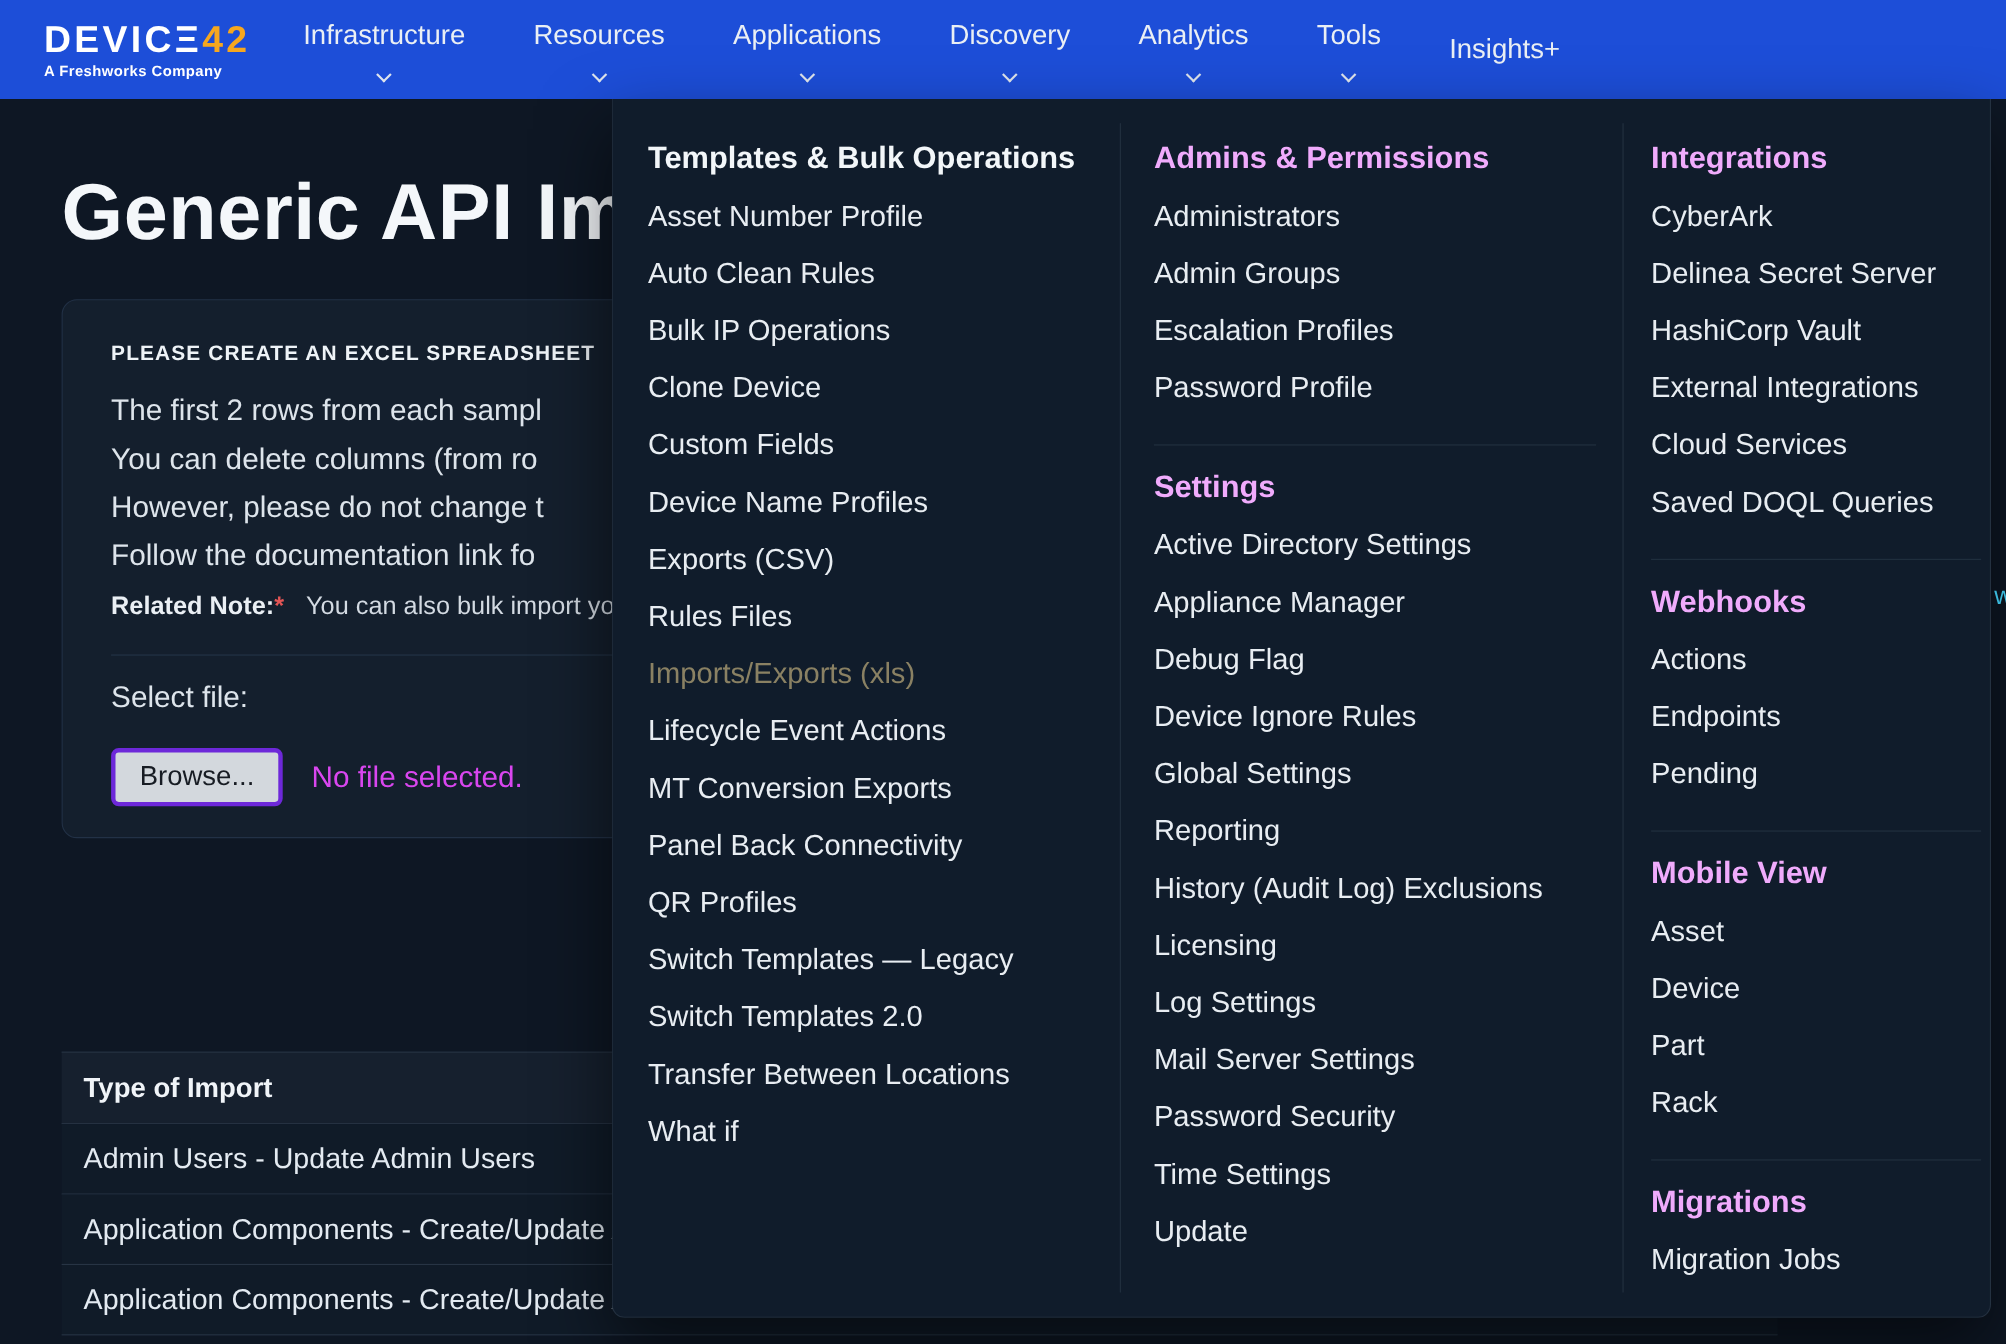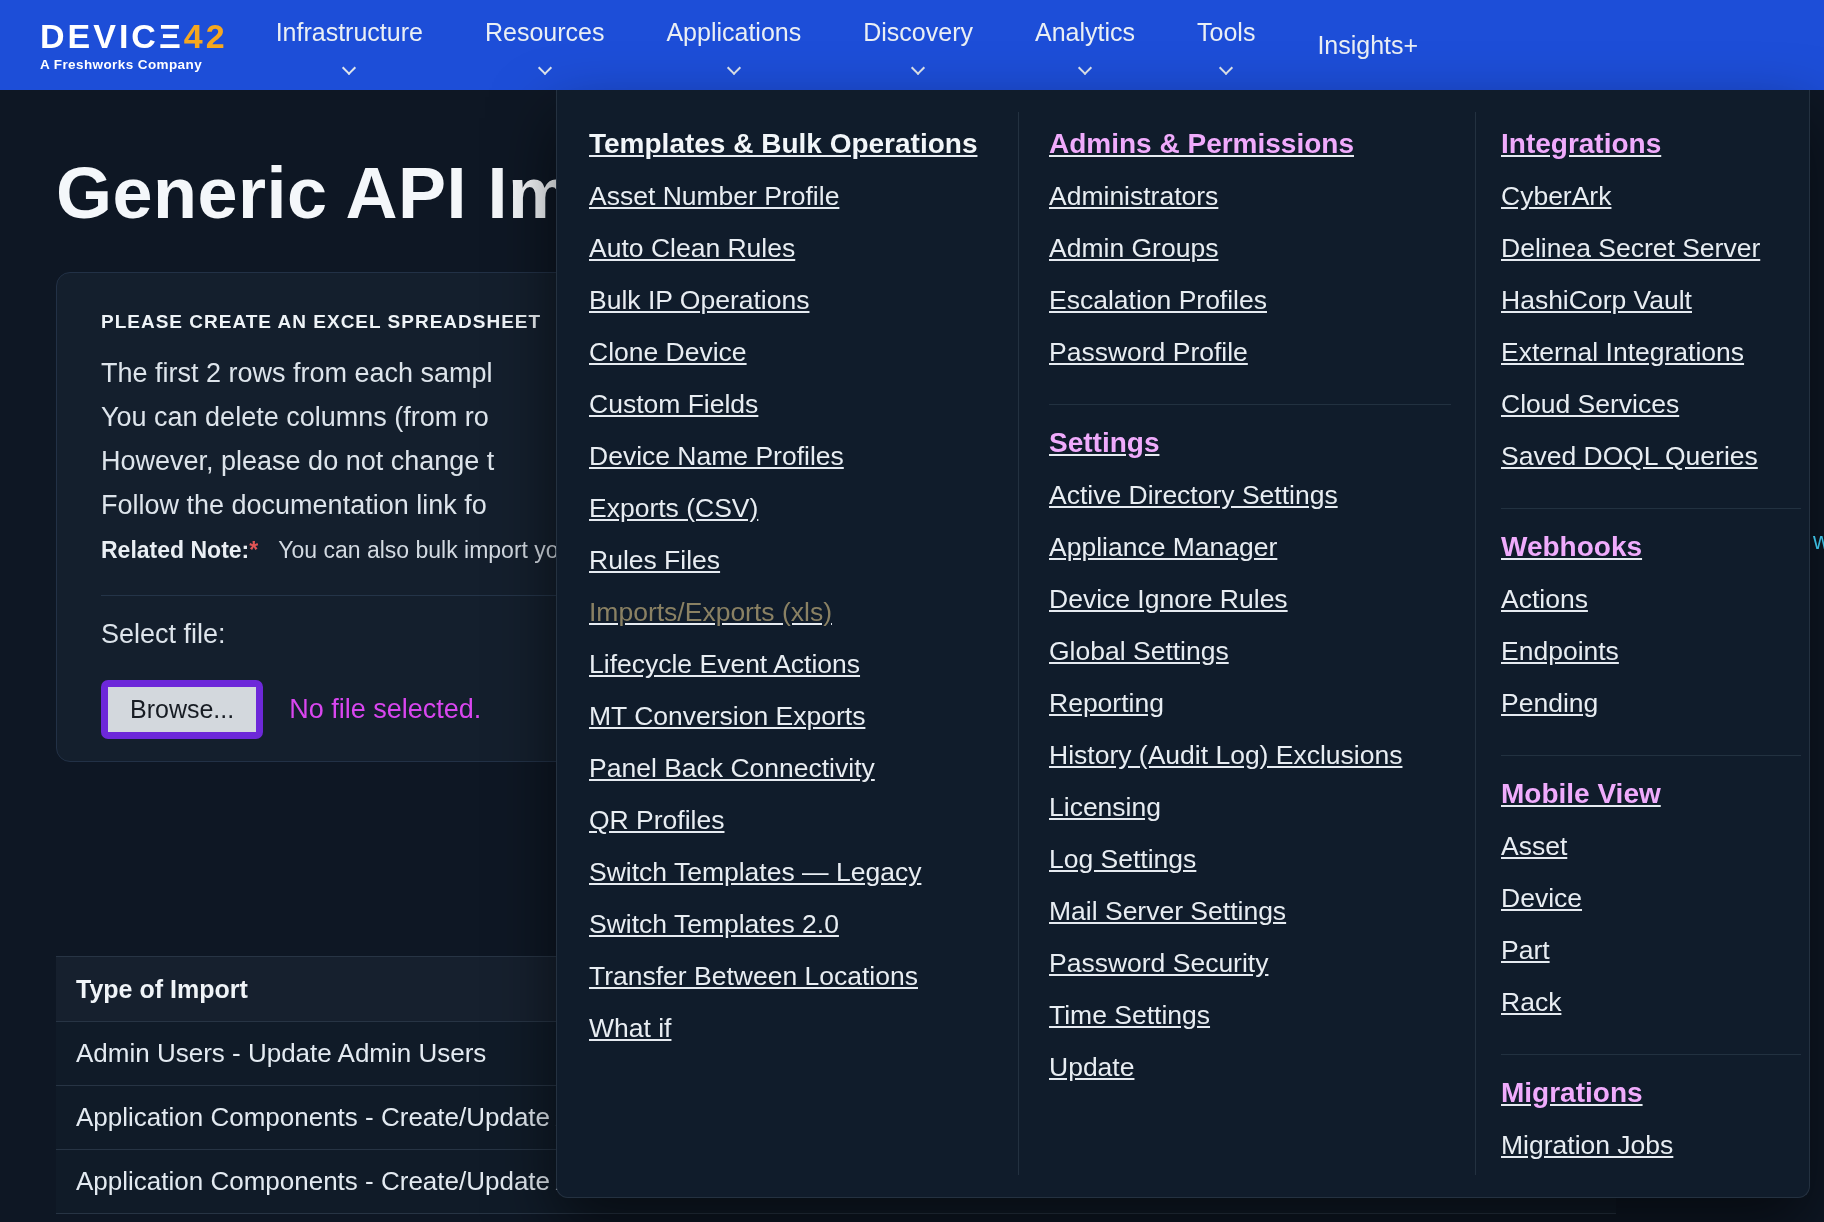--- a/index.html
+++ b/index.html
@@ -42,21 +42,21 @@
   .panel-line { font-size:27px; line-height:44px; color:#dde4eb; white-space:nowrap; }
   .related { margin-top:8px; font-size:23px; line-height:30px; color:#d3dae2; white-space:nowrap; }
   .related-label { font-weight:bold; color:#eaeff4; }
   .ast { color:#e25555; font-weight:bold; }
   .related-text { margin-left:20px; }
   .panel-divider { border-top:1px solid #243448; margin-top:30px; }
   .select-file { margin-top:18px; font-size:27px; line-height:40px; color:#dde4eb; }
   .file-row { margin-top:26px; display:flex; align-items:center; }
   .browse-btn {
     display:inline-block; background:#d3d8dd; color:#171c23; font-size:25px;
-    padding:8px 22px; border:7px solid #6d28d9; border-radius:7px; cursor:pointer;
+    padding:8px 22px; border:4px solid #6d28d9; border-radius:7px; cursor:pointer;
   }
   .file-status { margin-left:26px; font-size:27px; color:#d946ef; }
 
   .import-table { position:absolute; left:56px; top:956px; width:1560px; z-index:1; }
   .table-header {
     height:66px; background:#16202e; display:flex; align-items:center; padding:0 20px;
     font-size:25px; font-weight:bold; color:#f0f4f8; border-bottom:1px solid #273444; border-top:1px solid #273444;
   }
   .table-row {
     height:64px; display:flex; align-items:center; padding:0 20px; font-size:26px;
@@ -67,21 +67,21 @@
     position:absolute; left:1813px; top:528px; font-size:23px; color:#3ab7d9; z-index:20; cursor:pointer;
   }
 
   
   .megamenu {
     position:absolute; left:556px; top:90px; width:1254px; height:1108px;
     background:#101c2b; border:1px solid #243140; border-top:none;
     border-radius:0 0 12px 12px; box-shadow:0 28px 64px rgba(0,0,0,0.55);
     display:flex; z-index:10;
   }
-  .mm-col { padding:28px 24px 0 32px;text-decoration:underline; }
+  .mm-col { padding:28px 24px 0 32px; }
   .mm-col1 { width:461px; }
   .mm-col2 { width:456px; padding-left:30px; }
   .mm-col3 { flex:1; padding-left:25px; padding-right:8px; }
   .mm-vdiv { width:1px; background:#233140; margin:22px 0; }
   .mm-header { font-size:28px; font-weight:bold; line-height:52px; color:#f0abfc; white-space:nowrap; }
   .mm-header.bright { color:#f2f6f9; }
   .mm-item { font-size:26.5px; line-height:52px; color:#e8edf2; cursor:pointer; white-space:nowrap; }
   .mm-item.active { color:#8a8163; }
   .mm-hdiv { border-top:1px solid #223140; margin:26px 0 12px; }
 </style>
@@ -180,20 +180,21 @@
     <div class="mm-col mm-col2">
       <div class="mm-header">Admins &amp; Permissions</div>
       <div class="mm-item">Administrators</div>
       <div class="mm-item">Admin Groups</div>
       <div class="mm-item">Escalation Profiles</div>
       <div class="mm-item">Password Profile</div>
       <div class="mm-hdiv"></div>
       <div class="mm-header">Settings</div>
       <div class="mm-item">Active Directory Settings</div>
       <div class="mm-item">Appliance Manager</div>
+      <div class="mm-item">Debug Flag</div>
       <div class="mm-item">Device Ignore Rules</div>
       <div class="mm-item">Global Settings</div>
       <div class="mm-item">Reporting</div>
       <div class="mm-item">History (Audit Log) Exclusions</div>
       <div class="mm-item">Licensing</div>
       <div class="mm-item">Log Settings</div>
       <div class="mm-item">Mail Server Settings</div>
       <div class="mm-item">Password Security</div>
       <div class="mm-item">Time Settings</div>
       <div class="mm-item">Update</div>

